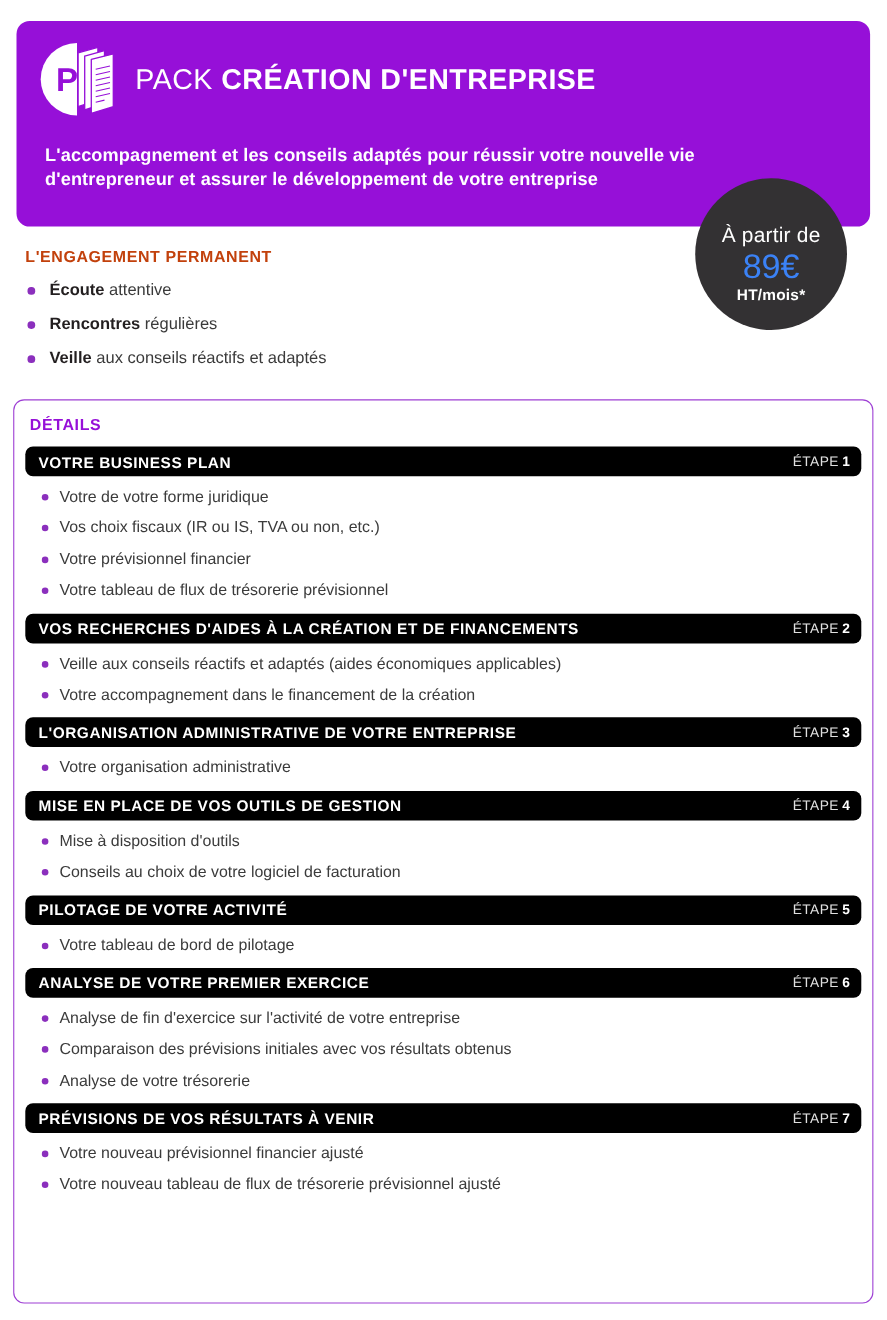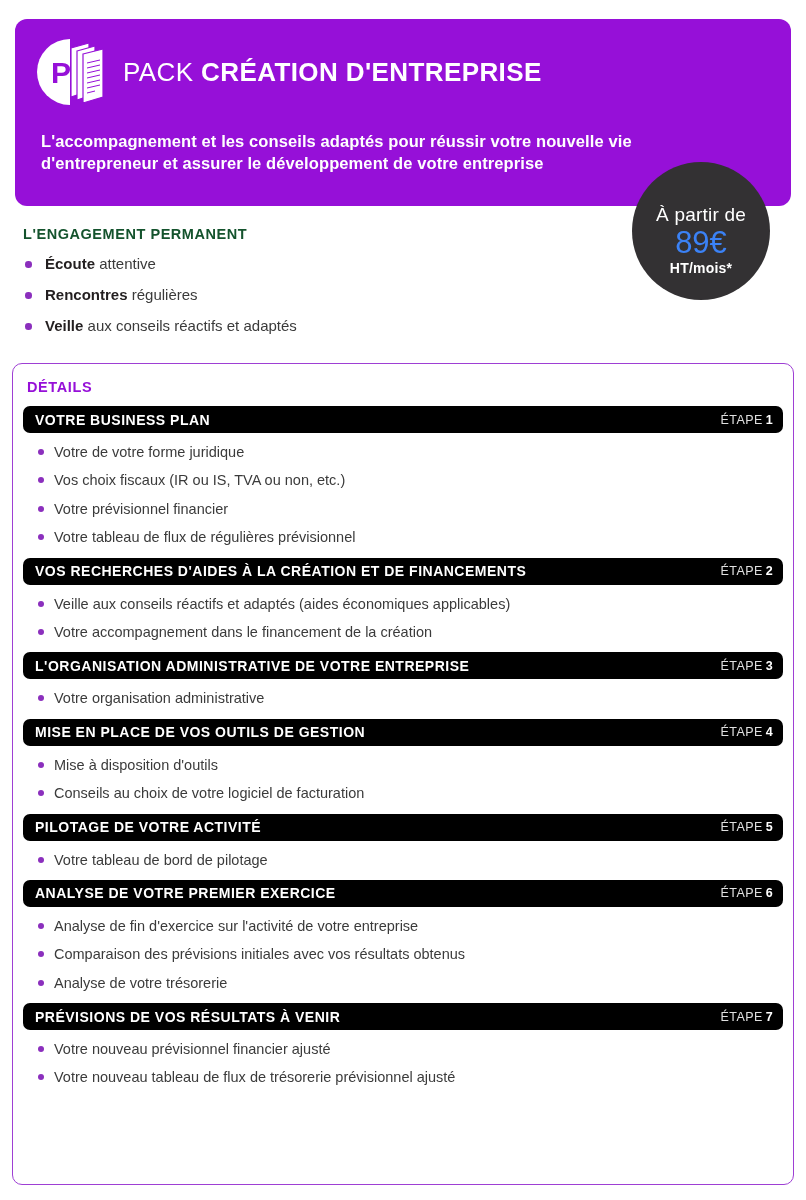--- a/index.html
+++ b/index.html
@@ -101,21 +101,21 @@
   }
 
   
   .engagement {
     position: absolute;
     left: 23px;
     top: 226px;
     width: 560px;
   }
   .engagement-title {
-    color: #14532d;
+    color: #c2410c;
     font-size: 14.5px;
     font-weight: bold;
     letter-spacing: 0.55px;
     margin-bottom: 13px;
   }
   .eng-list { list-style: none; margin: 0; padding: 0; }
   .eng-item {
     position: relative;
     padding-left: 22px;
     font-size: 15px;
@@ -260,21 +260,21 @@
   <div class="steps" id="steps-container">
       <div class="step-block">
         <div class="step-bar">
           <span class="step-bar-label">VOTRE BUSINESS PLAN</span>
           <span class="step-bar-etape"><span class="word">ÉTAPE</span><span class="num">1</span></span>
         </div>
         <ul class="step-list">
           <li class="step-item"><span class="dot"></span><span>Votre de votre forme juridique</span></li>
           <li class="step-item"><span class="dot"></span><span>Vos choix fiscaux (IR ou IS, TVA ou non, etc.)</span></li>
           <li class="step-item"><span class="dot"></span><span>Votre prévisionnel financier</span></li>
-          <li class="step-item"><span class="dot"></span><span>Votre tableau de flux de régulières prévisionnel</span></li>
+          <li class="step-item"><span class="dot"></span><span>Votre tableau de flux de trésorerie prévisionnel</span></li>
         </ul>
       </div>
       <div class="step-block">
         <div class="step-bar">
           <span class="step-bar-label">VOS RECHERCHES D'AIDES À LA CRÉATION ET DE FINANCEMENTS</span>
           <span class="step-bar-etape"><span class="word">ÉTAPE</span><span class="num">2</span></span>
         </div>
         <ul class="step-list">
           <li class="step-item"><span class="dot"></span><span>Veille aux conseils réactifs et adaptés (aides économiques applicables)</span></li>
           <li class="step-item"><span class="dot"></span><span>Votre accompagnement dans le financement de la création</span></li>

